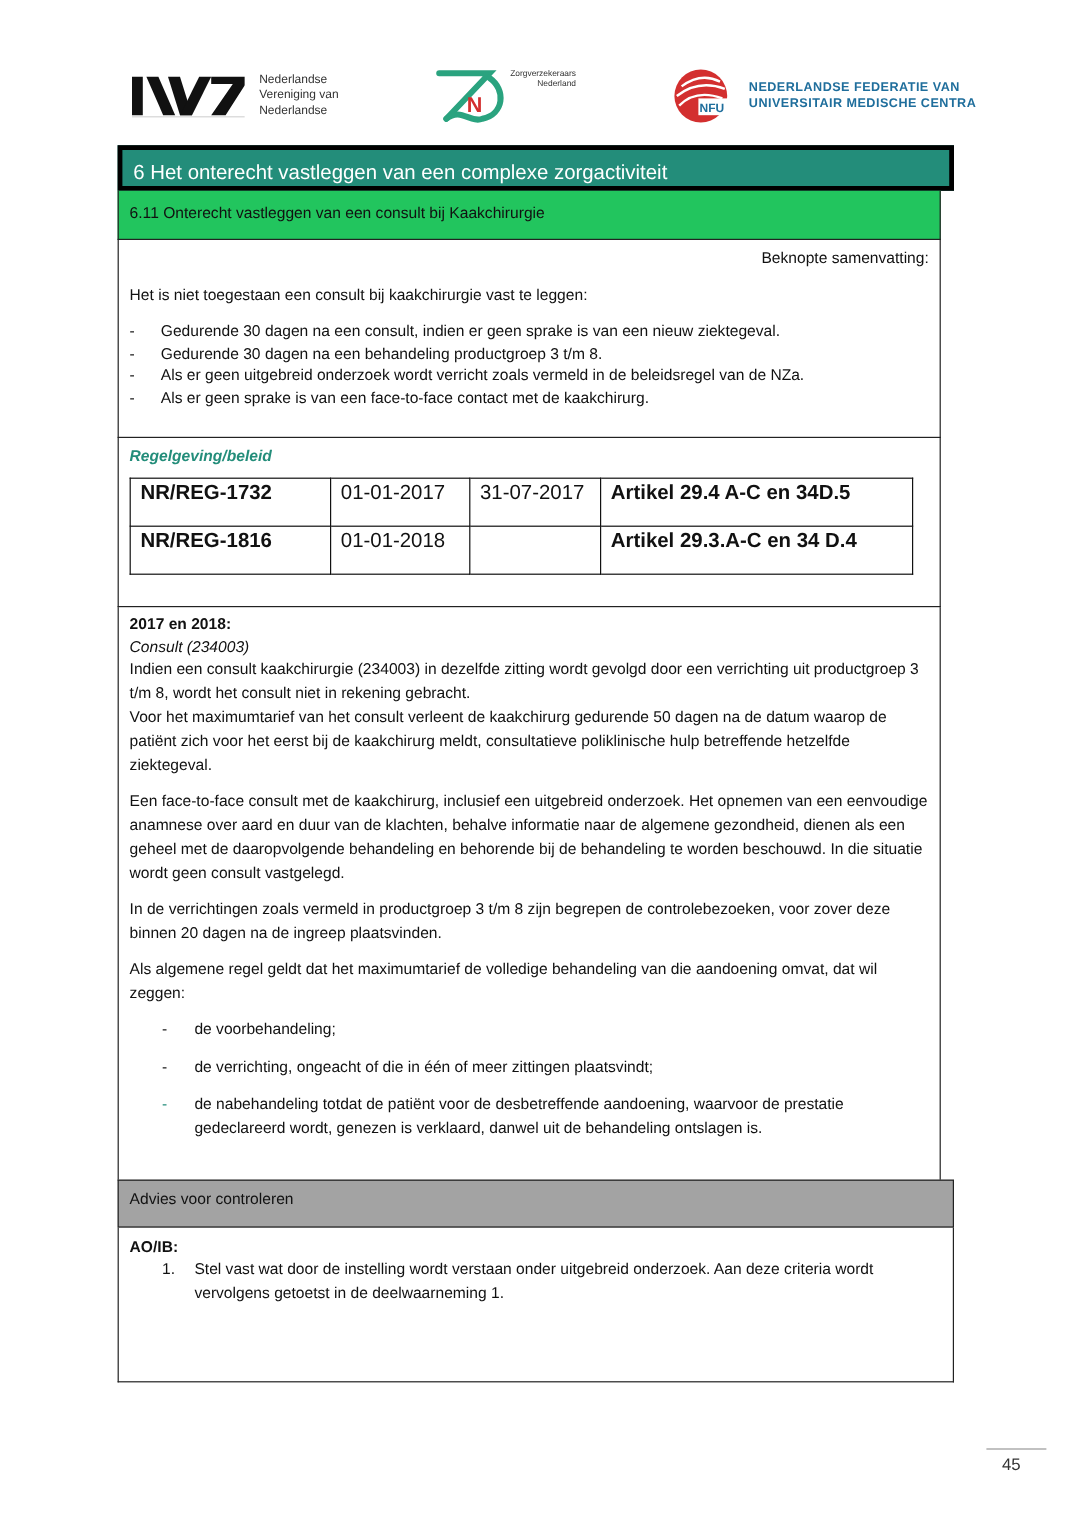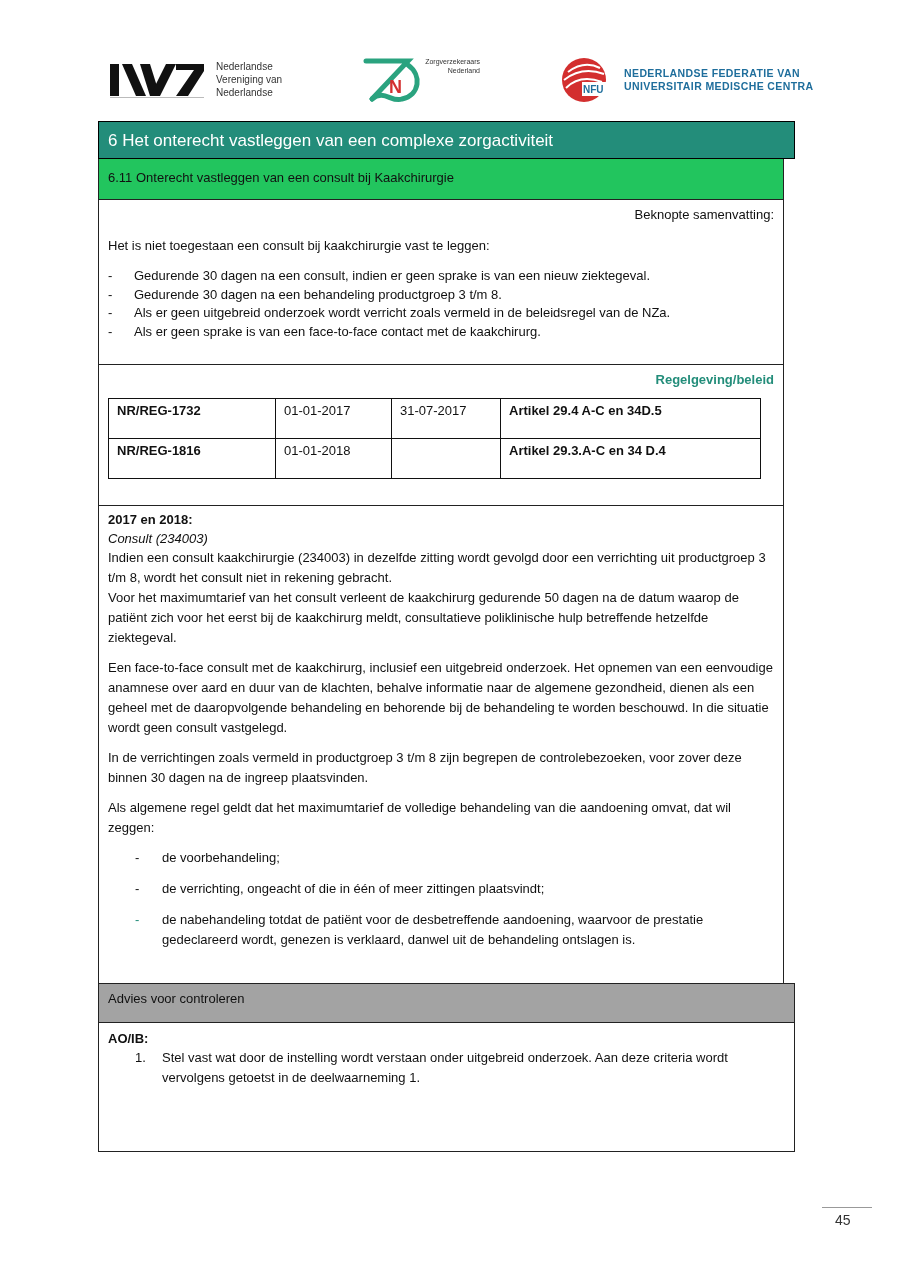--- a/index.html
+++ b/index.html
@@ -15,21 +15,21 @@
   .logo-zn { left: 362px; top: 55px; }
   .zn-mark { width: 68px; height: 50px; }
   .zn-text { position: absolute; left: 60px; top: 2px; font-size: 7px; line-height: 9px; color: #333; text-align: right; width: 58px; }
   .logo-nfu { left: 560px; top: 56px; }
   .nfu-mark { width: 48px; height: 48px; }
   .nfu-text { margin-left: 16px; font-size: 10.5px; line-height: 13px; color: #1f6e9c; font-weight: bold; letter-spacing: 0.4px; }
 
   
   .h1-bar {
     position: absolute; left: 98px; top: 121px; width: 697px; height: 38px;
-    background: #238d7a; border: 1px solid #000000; box-sizing: border-box;
+    background: #238d7a; border: 4px solid #000000; box-sizing: border-box;
     color: #fff; font-size: 17px; line-height: 38px; padding-left: 9px;
   }
   .h2-bar {
     position: absolute; left: 98px; top: 159px; width: 686px; height: 41px;
     background: #22c55e; border: 1px solid #222; border-top: none; box-sizing: border-box;
     font-size: 13px; line-height: 38px; padding-left: 9px; color: #111;
   }
   .cell {
     position: absolute; left: 98px; width: 686px; box-sizing: border-box;
     border-left: 1px solid #222; border-right: 1px solid #222; border-bottom: 1px solid #222;
@@ -44,23 +44,23 @@
   }
   .cell-advies { top: 1023px; width: 697px; height: 129px; }
 
   p { margin: 0; }
   .summary-title { margin-top: 5px; text-align: right; }
   .summary-intro { margin-top: 12px; }
   ul.dash { list-style: none; margin: 12px 0 0 0; padding: 0; }
   ul.dash li { position: relative; padding-left: 26px; line-height: 18.5px; }
   ul.dash li::before { content: "-"; position: absolute; left: 0; }
 
-  .reg-title { color: #238d7a; font-weight: bold; margin-top: 5px; text-align: right; }
+  .reg-title { color: #238d7a; font-style: italic; font-weight: bold; margin-top: 5px; }
   table.reg {
-    border-collapse: collapse; margin-top: 9px; width: 653px; font-size: 13px;
+    border-collapse: collapse; margin-top: 9px; width: 653px; font-size: 17px;
   }
   table.reg td {
     border: 1.5px solid #111; vertical-align: top; height: 40px; box-sizing: border-box;
     padding: 2px 8px;
   }
   table.reg td.c1 { width: 167px; font-weight: bold; }
   table.reg td.c2 { width: 116px; }
   table.reg td.c3 { width: 109px; }
   table.reg td.c4 { font-weight: bold; }
 
@@ -160,21 +160,21 @@
   </tbody>
     </table>
 </div>
 
 <div class="cell cell-body">
   <p class="body-year">2017 en 2018:</p>
   <p class="body-consult">Consult (234003)</p>
   <p class="para">Indien een consult kaakchirurgie (234003) in dezelfde zitting wordt gevolgd door een verrichting uit productgroep 3 t/m 8, wordt het consult niet in rekening gebracht.</p>
   <p class="para">Voor het maximumtarief van het consult verleent de kaakchirurg gedurende 50 dagen na de datum waarop de patiënt zich voor het eerst bij de kaakchirurg meldt, consultatieve poliklinische hulp betreffende hetzelfde ziektegeval.</p>
   <p class="para gap">Een face-to-face consult met de kaakchirurg, inclusief een uitgebreid onderzoek. Het opnemen van een eenvoudige anamnese over aard en duur van de klachten, behalve informatie naar de algemene gezondheid, dienen als een geheel met de daaropvolgende behandeling en behorende bij de behandeling te worden beschouwd. In die situatie wordt geen consult vastgelegd.</p>
-  <p class="para gap">In de verrichtingen zoals vermeld in productgroep 3 t/m 8 zijn begrepen de controlebezoeken, voor zover deze binnen 30 dagen na de ingreep plaatsvinden.</p>
+  <p class="para gap">In de verrichtingen zoals vermeld in productgroep 3 t/m 8 zijn begrepen de controlebezoeken, voor zover deze binnen 20 dagen na de ingreep plaatsvinden.</p>
   <p class="para gap">Als algemene regel geldt dat het maximumtarief de volledige behandeling van die aandoening omvat, dat wil zeggen:</p>
   <ul class="indent">
     <li>de voorbehandeling;</li>
     <li>de verrichting, ongeacht of die in één of meer zittingen plaatsvindt;</li>
     <li class="teal">de nabehandeling totdat de patiënt voor de desbetreffende aandoening, waarvoor de prestatie gedeclareerd wordt, genezen is verklaard, danwel uit de behandeling ontslagen is.</li>
   </ul>
 </div>
 
 <div class="cell cell-advies-head">Advies voor controleren</div>
 <div class="cell cell-advies">

